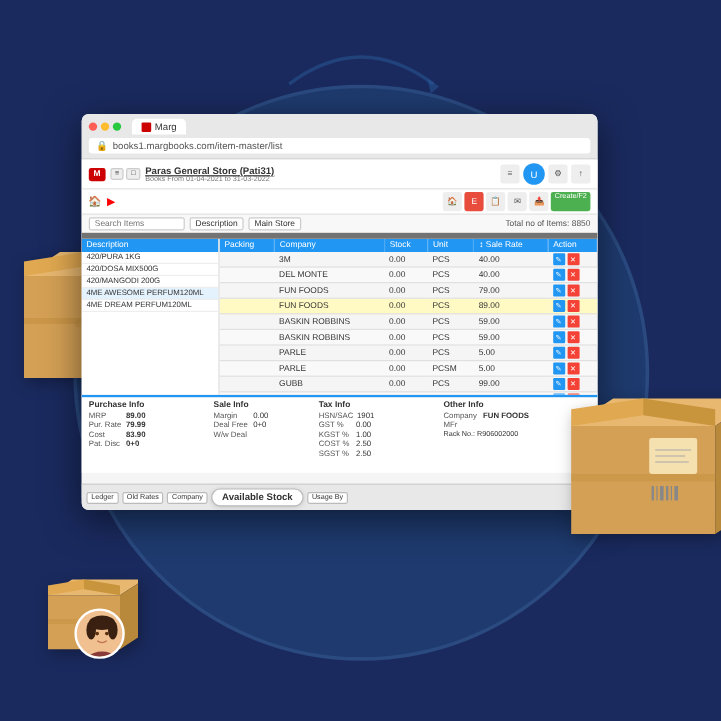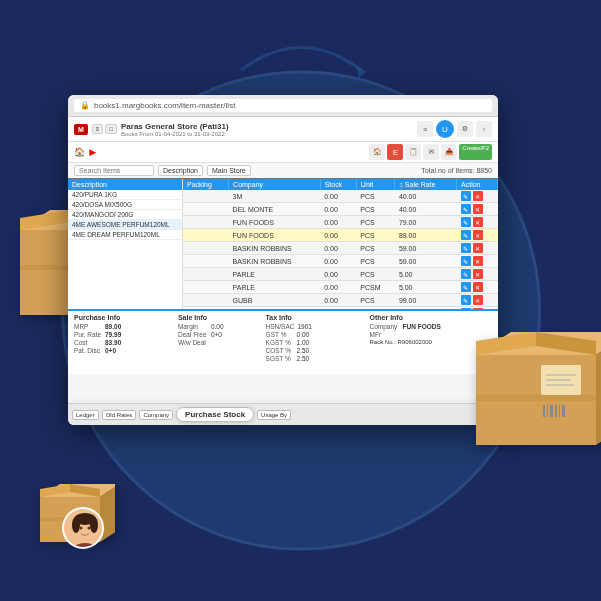--- a/index.html
+++ b/index.html
@@ -123,20 +123,21 @@
 
     .store-info {
       font-size: 7px;
       color: #333;
       flex: 1;
     }
 
     .store-name {
       font-weight: bold;
       font-size: 8px;
+      text-decoration: underline;
     }
 
     .header-icons {
       display: flex;
       gap: 3px;
       align-items: center;
     }
 
     .header-icon {
       width: 16px;
@@ -163,21 +164,21 @@
     .nav-title {
       font-size: 9px;
       font-weight: bold;
       color: #333;
       flex: 1;
     }
 
     .toolbar {
       background: #f8f8f8;
       padding: 2px 6px;
-      border-bottom: 1px solid #737373;
+      border-bottom: 5px solid #737373;
       display: flex;
       align-items: center;
       gap: 4px;
     }
 
     .search-box {
       background: white;
       border: 1px solid #ccc;
       border-radius: 2px;
       padding: 1px 4px;
@@ -361,20 +362,29 @@
 
     <circle cx="17" cy="19" r="1.5" fill="#5a3010"></circle>
     <circle cx="25" cy="19" r="1.5" fill="#5a3010"></circle>
     <path d="M17,25 Q21,28 25,25" stroke="#c07050" stroke-width="1" fill="none"></path>
   </svg>
 </div>
 
 <div class="browser-window" style="z-index:15;">
 
   <div class="browser-chrome">
+    <div class="browser-tab-bar">
+      <div class="browser-dot dot-red"></div>
+      <div class="browser-dot dot-yellow"></div>
+      <div class="browser-dot dot-green"></div>
+      <div class="browser-tab">
+        <div class="favicon"></div>
+        <span>Marg</span>
+      </div>
+    </div>
     <div class="address-bar">
       <span class="lock-icon">🔒</span>
       <span>books1.margbooks.com/item-master/list</span>
     </div>
   </div>
 
   <div class="app-content">
 
     <div class="app-header">
       <div class="marg-logo">M</div>
@@ -650,21 +660,21 @@
           </div>
         </div>
       </div>
     </div>
 
     <div class="bottom-nav">
       <div class="bottom-nav-btn">Ledger</div>
       <div class="bottom-nav-btn">Old Rates</div>
       <div class="bottom-nav-btn">Company</div>
 
-      <div style="background:white;border:1.5px solid #bbb;border-radius:12px;padding:2px 8px;font-size:8px;font-weight:bold;color:#333;white-space:nowrap;box-shadow:0 1px 4px rgba(0,0,0,0.15);">Purchase Stock</div>
+      <div style="background:white;border:1.5px solid #bbb;border-radius:12px;padding:2px 8px;font-size:8px;font-weight:bold;color:#333;white-space:nowrap;box-shadow:0 1px 4px rgba(0,0,0,0.15);">Available Stock</div>
 
       <div class="bottom-nav-btn">Usage By</div>
     </div>
   </div>
 </div>
 
 <div style="position:absolute;top:20px;left:50%;transform:translateX(-50%);z-index:5;">
   <svg width="200" height="60" viewBox="0 0 200 60">
     <path d="M40,50 Q100,5 160,50" stroke="#2a5a9a" stroke-width="3" fill="none" opacity="0.5"></path>
     <polygon points="155,45 165,52 158,58" fill="#2a5a9a" opacity="0.5"></polygon>

